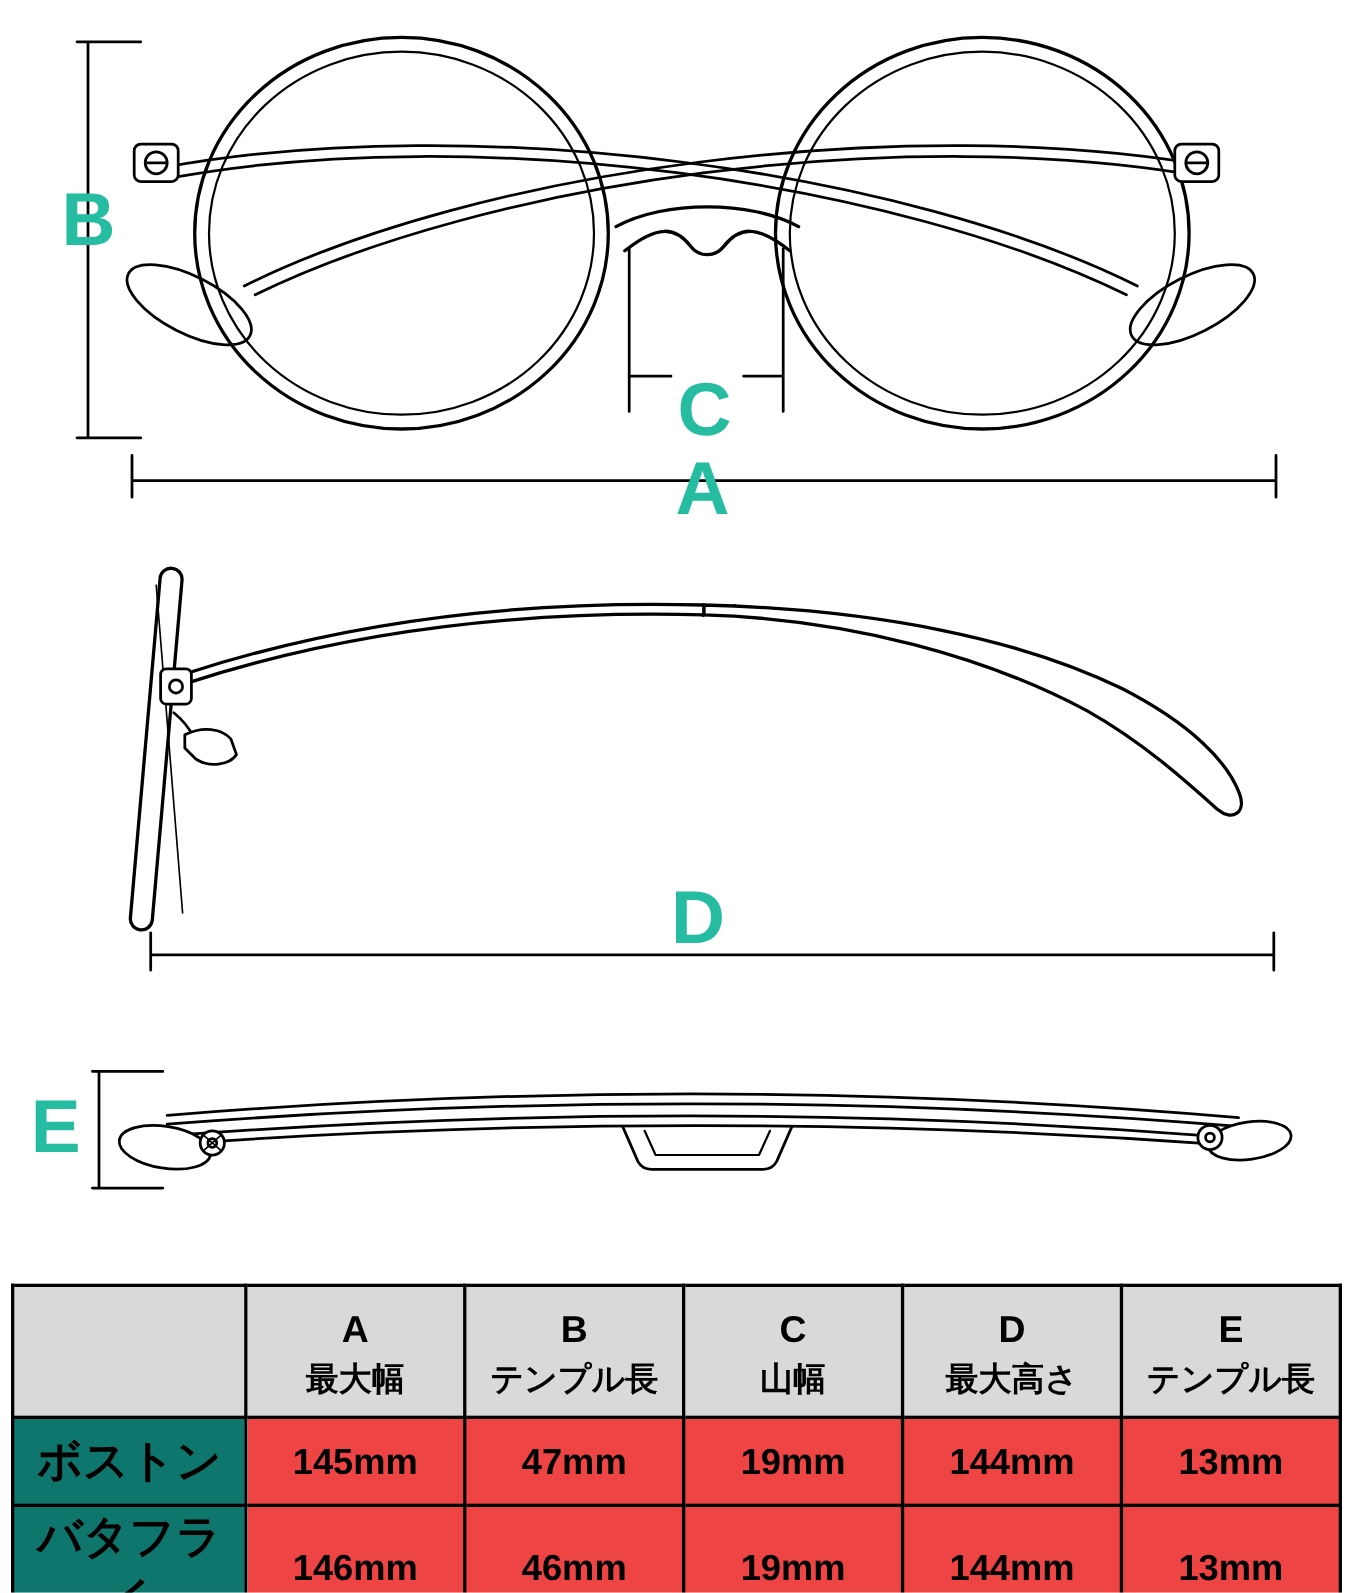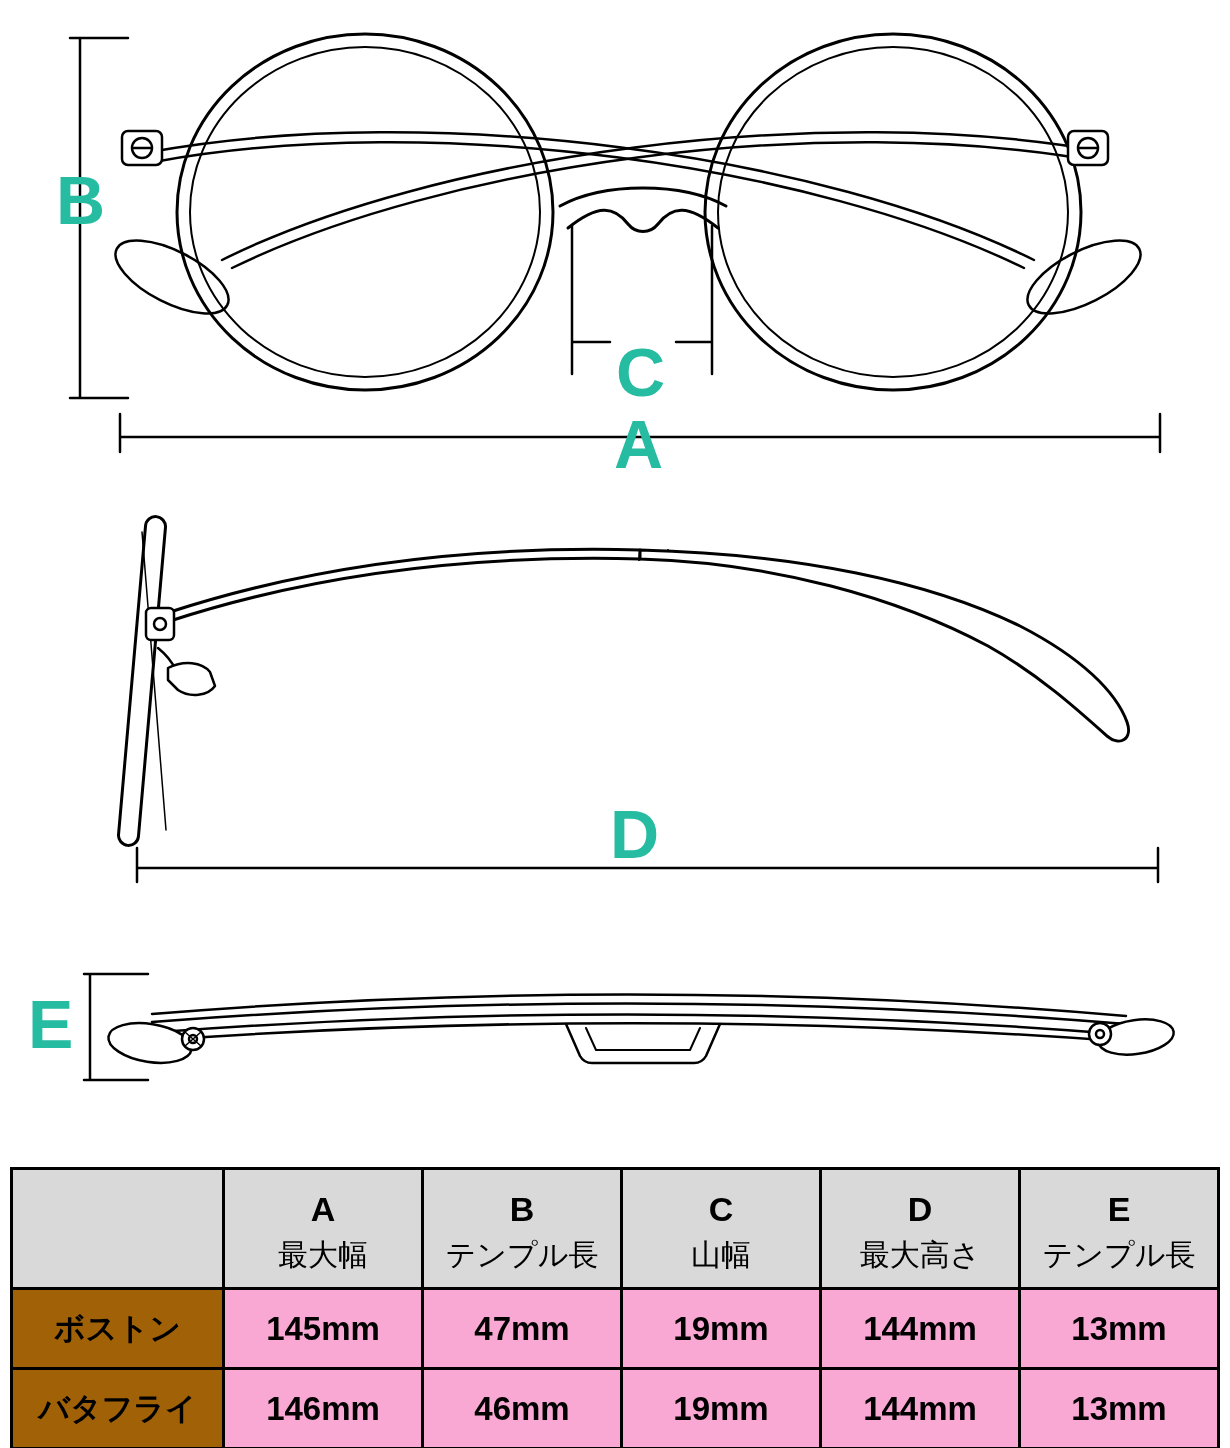--- a/index.html
+++ b/index.html
@@ -45,23 +45,23 @@
     border:3px solid #000;
     text-align:center;
     vertical-align:middle;
     color:#000;
     overflow:hidden;
   }
   .size-table col.c0 { width:212px; }
   .size-table col.cn { width:199px; }
   .size-table thead th { background:#D9D9D9; height:120px; padding:4px 2px; }
   .h-letter { font-size:34px; font-weight:bold; line-height:1.5; }
-  .h-name   { font-size:30px; font-weight:normal; line-height:1.3; white-space:nowrap; }
-  .size-table tbody th { background:#a16207; font-size:31px; font-weight:bold; height:80px; }
-  .size-table tbody td { font-size:33px; font-weight:bold; height:80px; background:#f9a8d4; }
+  .h-name   { font-size:30px; font-weight:bold; line-height:1.3; white-space:nowrap; }
+  .size-table tbody th { background:#0f766e; font-size:41px; font-weight:bold; height:80px; }
+  .size-table tbody td { font-size:33px; font-weight:bold; height:80px; background:#ef4444; }
 </style>
 </head>
 <body>
 
 <div class="canvas">
 
   <svg id="front-svg" class="view-svg" width="1230" height="485" viewBox="0 0 1230 485">
 
     <g stroke-width="2.5">
       <path d="M80 38 V398 M70 38 H128 M70 398 H128"></path>

